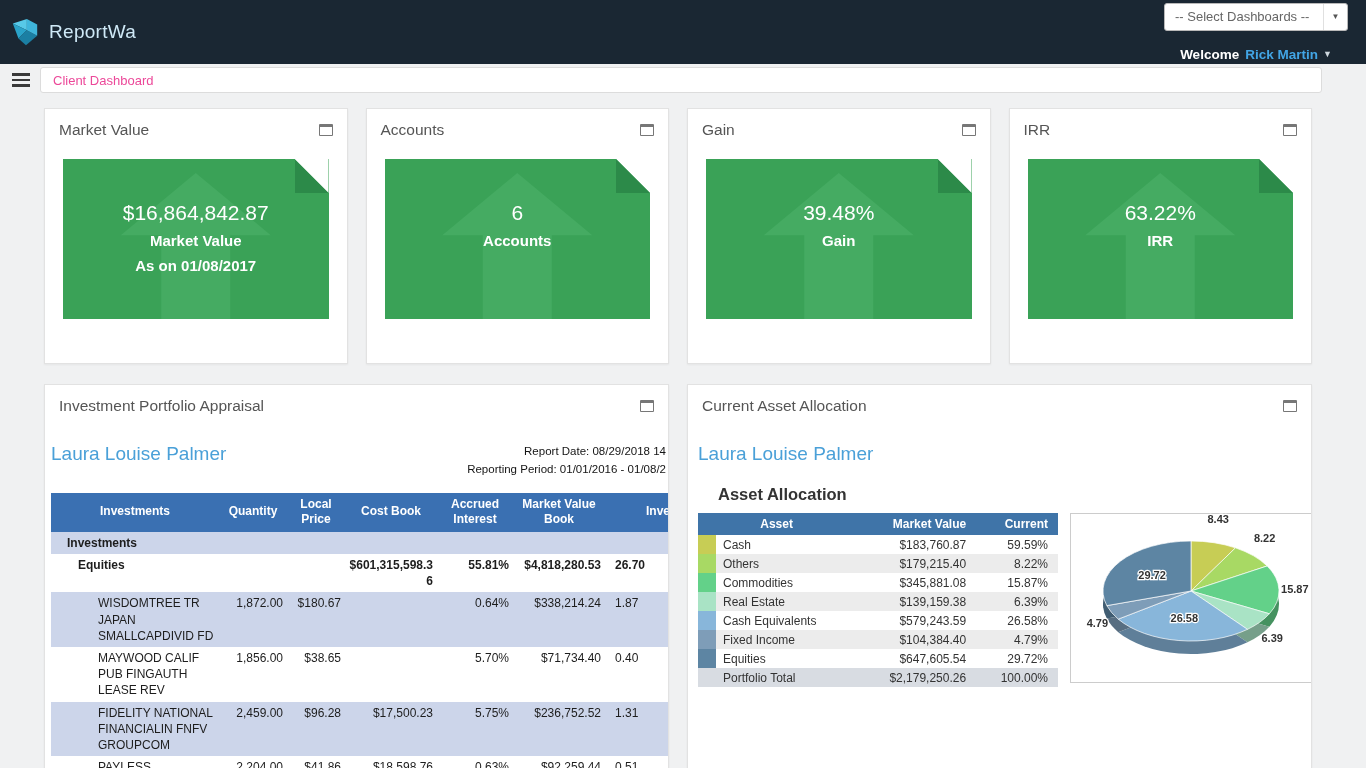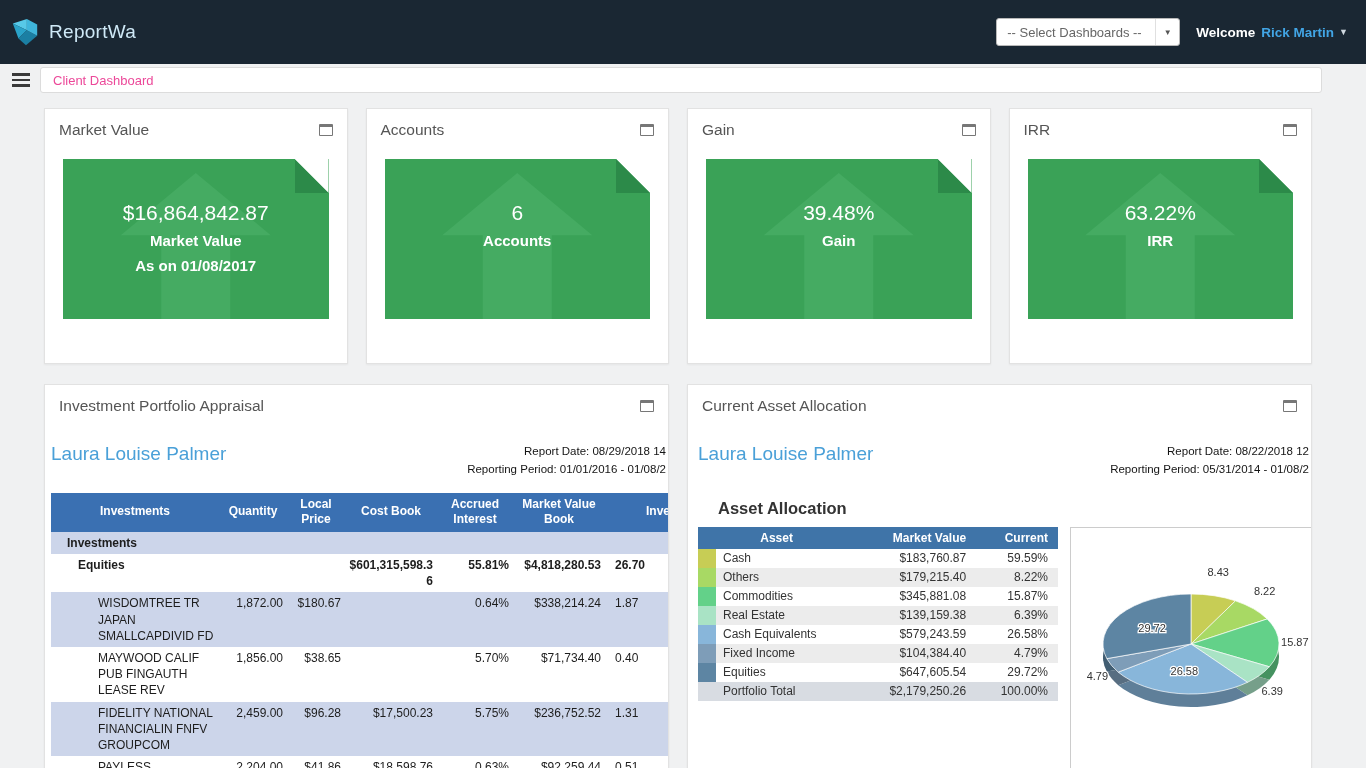--- a/index.html
+++ b/index.html
@@ -10,21 +10,21 @@
     color: #333;
   }
   
   .topbar {
     height: 64px; background: #1a2733;
     display: flex; align-items: center; justify-content: space-between;
     padding: 0 18px 0 10px;
   }
   .brand { display: flex; align-items: center; gap: 9px; cursor: pointer; }
   .brand-text { font-size: 19px; color: #cfe9f7; letter-spacing: .3px; }
-  .topbar-right { display: flex; align-items: center; gap: 16px; }
+  .topbar-right { display: flex; align-items: center; gap: 16px; flex-direction: column; }
   .dash-select {
     display: flex; align-items: center; justify-content: space-between;
     width: 184px; height: 28px; background: #fff;
     border: 1px solid #b9b9b9; border-radius: 3px;
     font-size: 13px; color: #666; padding-left: 10px; cursor: pointer;
   }
   .caret-box {
     width: 24px; height: 100%; display: flex; align-items: center; justify-content: center;
     font-size: 8px; color: #555; border-left: 1px solid #e0e0e0;
   }
@@ -100,22 +100,22 @@
   .atable th { background: #3f74a8; color: #fff; font-weight: bold; padding: 4px 4px; }
   .atable th.h0 { text-align: center; }
   .atable th.h1, .atable th.h2 { text-align: right; padding-right: 10px; }
   .atable td { padding: 2.5px 4px; }
   .atable tr.arow:nth-child(even) { background: #ececec; }
   .swatch-cell { width: 18px; padding: 0 !important; }
   .asset-cell { padding-left: 7px !important; text-align: left; }
   .mv-cell, .pct-cell { text-align: right; padding-right: 10px !important; }
   .total-row { background: #d8dce2; margin-left: 10px; }
   .pie-box {
-    width: 244px; height: 249px; border: 1px solid #ccc; background: #fff;
-    display: flex; align-items: center; justify-content: center; flex: none;
+    width: 244px; height: 170px; border: 1px solid #ccc; background: #fff;
+    display: flex; align-items: center; justify-content: center; flex: none; font-weight: bold;
   }
   .pie-label {
     font-size: 11px; fill: #333; font-family: "Liberation Sans", sans-serif;
     paint-order: stroke; stroke: #ffffff; stroke-width: 2.5px;
   }
 </style>
 </head>
 <body>
 
 <header class="topbar">
@@ -334,24 +334,20 @@
     </section>
 
     <section class="card panel">
       <div class="card-header">
         <span class="card-title">Current Asset Allocation</span>
         <span class="win-icon"></span>
       </div>
       <div class="panel-body alloc">
         <div class="client-row">
           <span class="client-name">Laura Louise Palmer</span>
-          <div class="report-dates">
-            <div>Report Date: 08/22/2018 12</div>
-            <div>Reporting Period: 05/31/2014 - 01/08/2</div>
-          </div>
         </div>
         <h3 class="alloc-section-title">Asset Allocation</h3>
         <div class="alloc-flex">
           <table class="atable">
             <thead>
                 <tr>
                   <th class="h0" colspan="2">Asset</th>
                   <th class="h1">Market Value</th>
                   <th class="h2">Current</th>
                 </tr>

